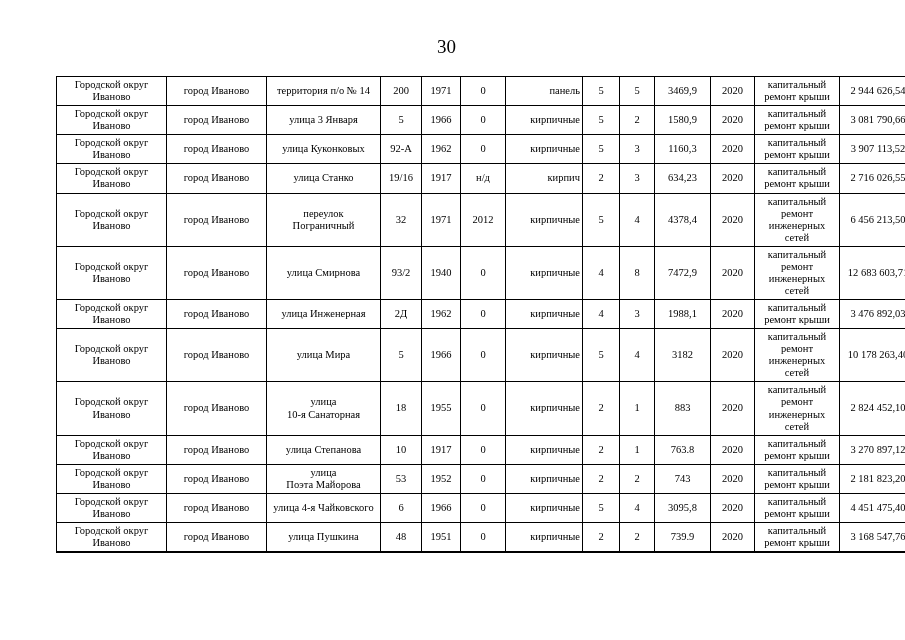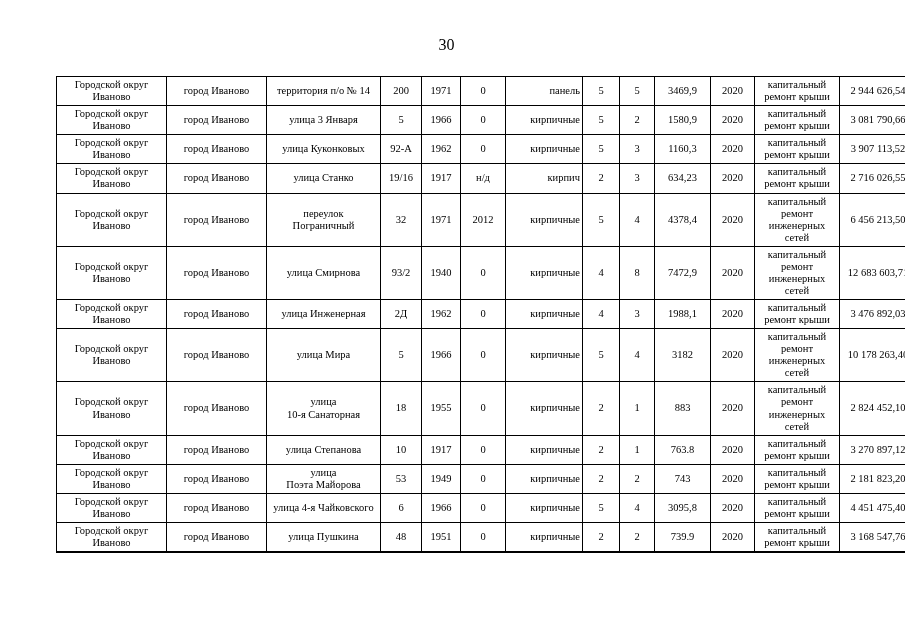--- a/index.html
+++ b/index.html
@@ -15,21 +15,21 @@
     font-family: "Liberation Serif", serif;
     color: #000000;
     overflow: hidden;
   }
   .page-number {
     position: absolute;
     top: 36px;
     left: 0;
     right: 12px;
     text-align: center;
-    font-size: 16px;
+    font-size: 19px;
   }
   table.repair-table {
     position: absolute;
     left: 30px;
     top: 76px;
     width: 860px;
     border-collapse: collapse;
     table-layout: fixed;
     margin-left: 26px;
   }
@@ -228,21 +228,21 @@
           <td class="c10">2020</td>
           <td class="c11">капитальный ремонт крыши</td>
           <td class="c12">3 270 897,12</td>
         </tr>
         <tr>
           <td class="c0">Городской округ Иваново</td>
           <td class="c1">город Иваново</td>
           <td class="c2">улица
 Поэта Майорова</td>
           <td class="c3">53</td>
-          <td class="c4">1949</td>
+          <td class="c4">1952</td>
           <td class="c5">0</td>
           <td class="c6">кирпичные</td>
           <td class="c7">2</td>
           <td class="c8">2</td>
           <td class="c9">743</td>
           <td class="c10">2020</td>
           <td class="c11">капитальный ремонт крыши</td>
           <td class="c12">2 181 823,20</td>
         </tr>
         <tr>

